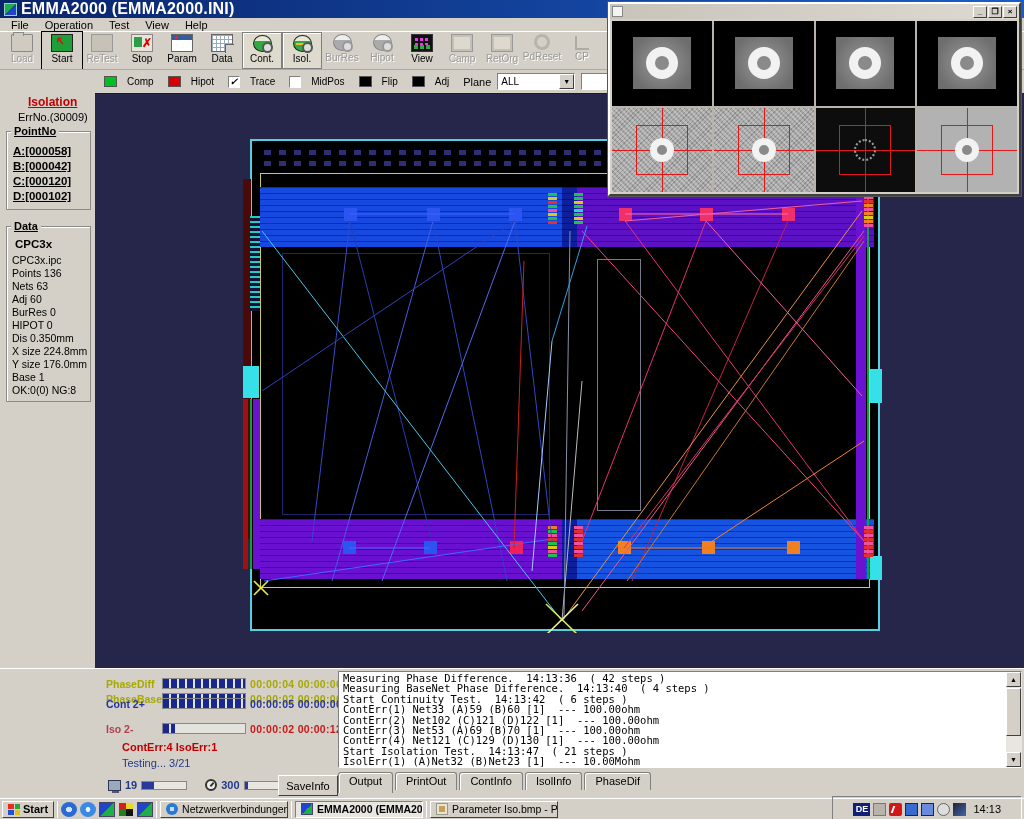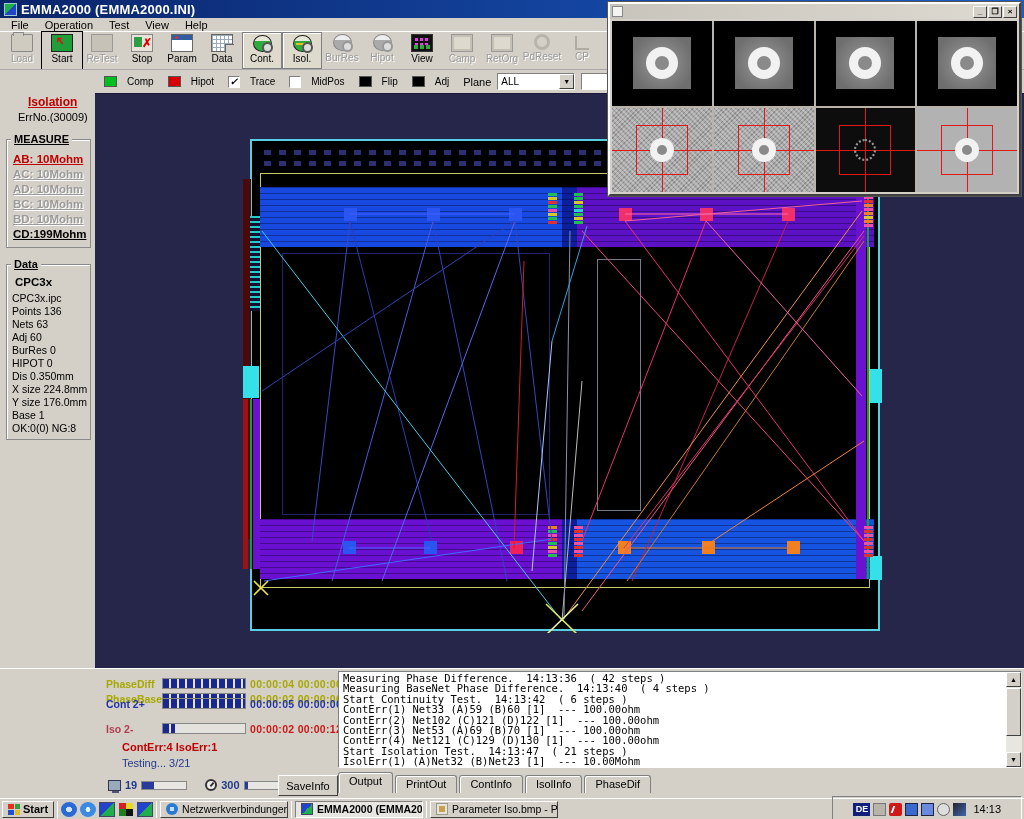--- a/index.html
+++ b/index.html
@@ -8,21 +8,21 @@
 
   
   .raised { border:1px solid; border-color:#ffffff #404040 #404040 #ffffff; background:#d4d0c8; }
   .sunken { border:1px solid; border-color:#808080 #ffffff #ffffff #808080; }
 
   
   #titlebar { position:absolute; left:0; top:0; width:1024px; height:18px;
     background:linear-gradient(90deg,#0a246a,#1a5dc8); display:flex; align-items:center; padding:0 4px; }
   #titlebar .app-icon { width:13px; height:13px; margin-right:4px;
     background:linear-gradient(135deg,#1fae4b 0 50%,#2244cc 50% 100%); border:1px solid #9cc; }
-  #titlebar .title { color:#fff; font-weight:bold; font-size:13px; letter-spacing:.2px; }
+  #titlebar .title { color:#fff; font-weight:bold; font-size:16px; letter-spacing:.2px; }
   #menubar { position:absolute; left:0; top:18px; width:1024px; height:13px; background:#d4d0c8;
     display:flex; gap:2px; align-items:center; padding-left:4px; font-size:11px; }
   #menubar .mi { padding:0 7px; }
 
   
   #toolbar1 { position:absolute; left:0; top:31px; width:1024px; height:38px; background:#d4d0c8;
     border-top:1px solid #fff; display:flex; align-items:flex-start; padding-left:2px; }
   .tbtn { width:40px; height:37px; display:flex; flex-direction:column; align-items:center;
     justify-content:flex-start; font-size:10px; padding-top:2px; }
   .tbtn .lbl { margin-top:1px; }
@@ -167,21 +167,21 @@
   #saveinfo { position:absolute; left:278px; top:106px; width:60px; height:21px; font-size:11px;
     display:flex; align-items:center; justify-content:center; }
   #log { position:absolute; left:338px; top:2px; width:684px; height:97px; background:#fff;
     border:1px solid; border-color:#808080 #fff #fff #808080; padding:1px 18px 1px 4px;
     font-family:"DejaVu Sans Mono", monospace; font-size:10.5px; line-height:10.4px; white-space:pre; overflow:hidden; }
   #log-scroll { position:absolute; right:2px; top:3px; width:16px; height:95px; background:#e8e6e0; }
   #log-scroll .sb { position:absolute; left:0; width:15px; height:15px; background:#d4d0c8; border:1px solid;
     border-color:#fff #404040 #404040 #fff; font-size:7px; text-align:center; line-height:13px; }
   #log-scroll .thumb { position:absolute; left:0; top:16px; width:15px; height:48px; background:#d4d0c8;
     border:1px solid; border-color:#fff #404040 #404040 #fff; }
-  #tabs { position:absolute; left:338px; top:103px; display:flex; align-items:flex-end; height:21px; }
+  #tabs { position:absolute; left:338px; top:103px; display:flex; height:21px; }
   .tab { height:18px; padding:2px 10px 0 10px; border:1px solid #808080; border-bottom:none;
     border-radius:3px 3px 0 0; background:#d4d0c8; margin-right:2px; box-shadow:inset 1px 1px 0 #fff; }
   .tab.active { height:21px; font-weight:normal; background:#d4d0c8; position:relative; z-index:2; }
 
   
   #taskbar { position:absolute; left:0; top:798px; width:1024px; height:21px; background:#d4d0c8;
     border-top:1px solid #fff; display:flex; align-items:center; padding:0 2px; gap:3px; }
   #start-btn { height:17px; display:flex; align-items:center; gap:3px; padding:0 5px; font-weight:bold; font-size:11px; }
   .winflag { width:12px; height:11px; display:grid; grid-template-columns:1fr 1fr; grid-template-rows:1fr 1fr; gap:1px; }
   .winflag i { display:block; } .wf1{background:#e03020}.wf2{background:#30a040}.wf3{background:#2050d0}.wf4{background:#e0c020}
@@ -333,30 +333,28 @@
   <span style="font-size:11px">Net</span>
   <span class="txt" style="width:50px"></span>
 </div>
 
 <div id="main">
 
   <div id="sidebar">
     <div class="sb-title-red">Isolation</div>
     <div class="sb-errno">ErrNo.(30009)</div>
 
-
-    <div class="grp" style="margin-top:16px">
-      <div class="legend">MEASURE</div>
-      <div class="ms-item active">AB: 10Mohm</div>
-      <div class="ms-item disabled">AC: 10Mohm</div>
-      <div class="ms-item disabled">AD: 10Mohm</div>
-      <div class="ms-item disabled">BC: 10Mohm</div>
-      <div class="ms-item disabled">BD: 10Mohm</div>
-      <div class="ms-item">CD:199Mohm</div>
-    </div>
+    <div class="grp">
+      <div class="legend">PointNo</div>
+      <div class="pt-item">A:[000058]</div>
+      <div class="pt-item">B:[000042]</div>
+      <div class="pt-item">C:[000120]</div>
+      <div class="pt-item">D:[000102]</div>
+    </div>
+
 
     <div class="grp" style="margin-top:16px">
       <div class="legend">Data</div>
       <div class="dt-name">CPC3x</div>
       <div class="dt-line">CPC3x.ipc</div>
       <div class="dt-line">Points 136</div>
       <div class="dt-line">Nets 63</div>
       <div class="dt-line">Adj 60</div>
       <div class="dt-line">BurRes 0</div>
       <div class="dt-line">HIPOT 0</div>

